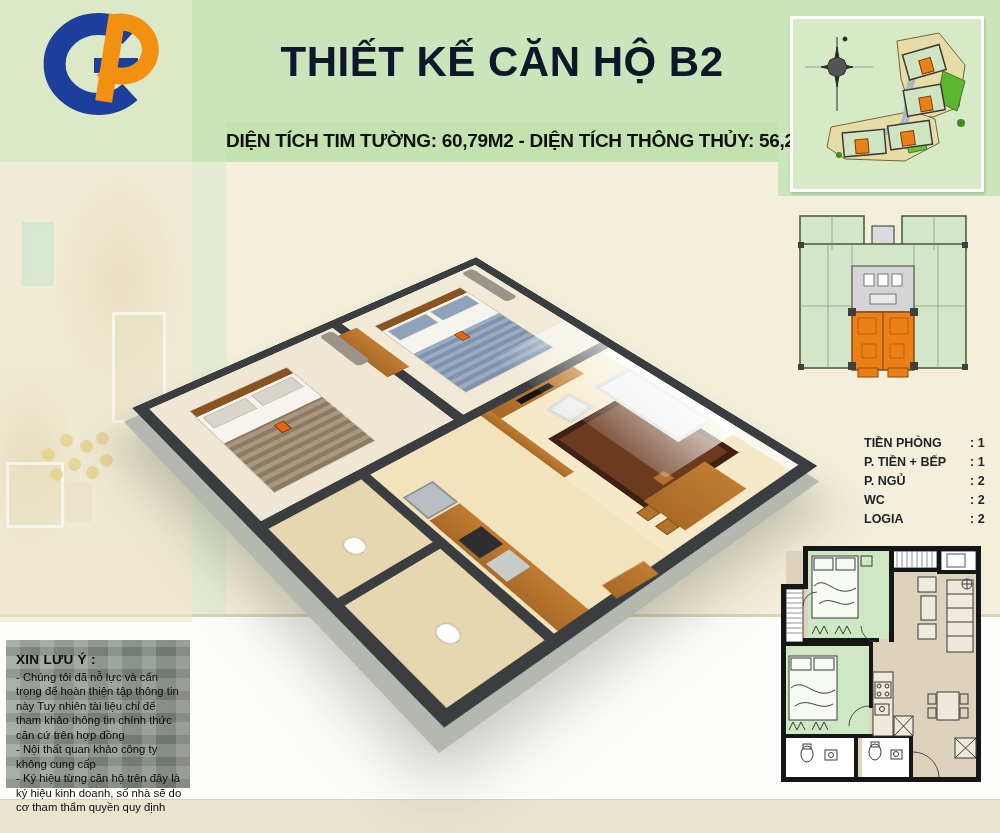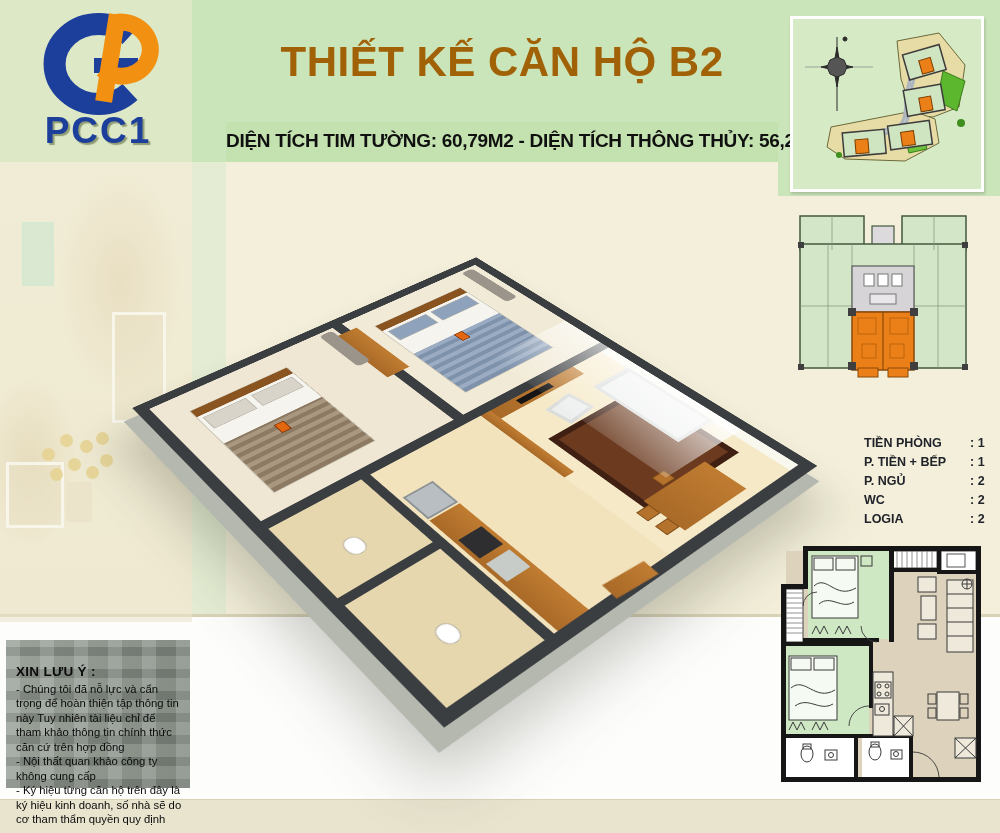--- a/index.html
+++ b/index.html
@@ -10,21 +10,21 @@
   .hdr-main{position:absolute;left:0;top:0;width:1000px;height:162px;background:#cbe5ba;}
   .hdr-right{position:absolute;left:778px;top:0;width:222px;height:196px;background:#cbe5ba;}
   .hdr-logo{position:absolute;left:0;top:0;width:192px;height:162px;background:#dde8c6;}
   .hdr-subband{position:absolute;left:226px;top:122px;width:552px;height:40px;background:#c3e2af;}
   .v-strip{position:absolute;left:192px;top:162px;width:34px;height:460px;background:#e4edd3;}
 
   .logo-wrap{position:absolute;left:18px;top:8px;width:160px;height:150px;text-align:center;}
   .logo-text{font-size:37px;font-weight:900;color:#1d3f9c;letter-spacing:2px;
              text-shadow:2px 2px 1px rgba(80,95,50,.55);margin-top:-6px;}
   .title{position:absolute;left:226px;top:38px;width:552px;text-align:center;
-         font-size:42px;font-weight:bold;color:#a16207;letter-spacing:.5px;white-space:nowrap;}
+         font-size:42px;font-weight:bold;color:#0f172a;letter-spacing:.5px;white-space:nowrap;}
   .subtitle{position:absolute;left:226px;top:130px;width:552px;text-align:center;
             font-size:19px;font-weight:bold;color:#101010;letter-spacing:-.3px;white-space:nowrap;}
 
   
   .band-white{position:absolute;left:0;top:614px;width:1000px;height:182px;background:#fdfdfc;
               border-top:3px solid #d8d3b7;border-bottom:3px solid #d8d3b7;}
   .band-bottom{position:absolute;left:0;top:800px;width:1000px;height:33px;background:#e9e4ce;}
 
   
   .bg-photo{position:absolute;left:0;top:162px;width:192px;height:460px;opacity:.55;
@@ -37,21 +37,21 @@
   .bg-flowers i{position:absolute;width:13px;height:13px;border-radius:50%;background:#dcb94e;opacity:.8;}
   .bg-vase{position:absolute;left:66px;top:320px;width:26px;height:40px;border-radius:4px;background:#e4d9bc;opacity:.8;}
 
   
   .disclaimer{position:absolute;left:6px;top:640px;width:184px;height:148px;color:#0b0b0b;
     padding:8px 8px 6px 10px;box-sizing:border-box;
     background:
       repeating-linear-gradient(90deg, rgba(255,255,255,.16) 0 14px, rgba(255,255,255,0) 14px 34px),
       repeating-linear-gradient(0deg, rgba(35,40,35,.22) 0 9px, rgba(35,40,35,0) 9px 22px),
       linear-gradient(100deg,#9aa29a,#828a82);}
-  .disclaimer h4{margin:16px 0 3px 0;font-size:13.5px;font-weight:bold;letter-spacing:.3px;}
+  .disclaimer h4{margin:4px 0 3px 0;font-size:13.5px;font-weight:bold;letter-spacing:.3px;}
   .disclaimer p{margin:0;font-size:11.3px;line-height:1.28;}
 
   
   .siteplan-box{position:absolute;left:790px;top:16px;width:188px;height:170px;
                 background:#d7eac6;border:3px solid #ffffff;box-shadow:1px 2px 3px rgba(0,0,0,.18);}
   .floorplate{position:absolute;left:788px;top:202px;width:190px;height:190px;}
   .unitplan2d{position:absolute;left:779px;top:544px;width:209px;height:248px;}
 
   
   .roomlist{position:absolute;left:864px;top:434px;width:132px;font-size:12.5px;
@@ -125,21 +125,20 @@
 
   <div class="logo-wrap">
     <svg width="160" height="108" viewBox="0 0 160 108">
       <path d="M112 28 A44 40 0 1 0 112 84" fill="none" stroke="#1d3f9c" stroke-width="22"></path>
       <rect x="76" y="50" width="44" height="15" fill="#1d3f9c"></rect>
       <g transform="rotate(9 92 50)">
         <rect x="84" y="6" width="17" height="88" fill="#f29111"></rect>
         <path d="M92 14 A29 27 0 1 1 86 62" fill="none" stroke="#f29111" stroke-width="17"></path>
       </g>
     </svg>
-    <div class="logo-text">PCC1</div>
   </div>
 
   <div class="title">THIẾT KẾ CĂN HỘ B2</div>
   <div class="subtitle">DIỆN TÍCH TIM TƯỜNG: 60,79M2 - DIỆN TÍCH THÔNG THỦY: 56,2M2</div>
 
   <div class="band-white"></div>
   <div class="band-bottom"></div>
 
   <div class="bg-photo">
     <div class="bg-frame" style="left:112px;top:150px;width:48px;height:105px;"></div>

